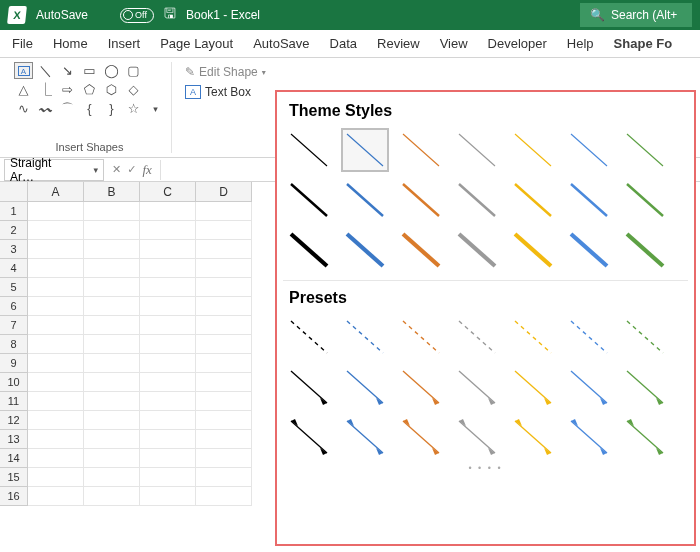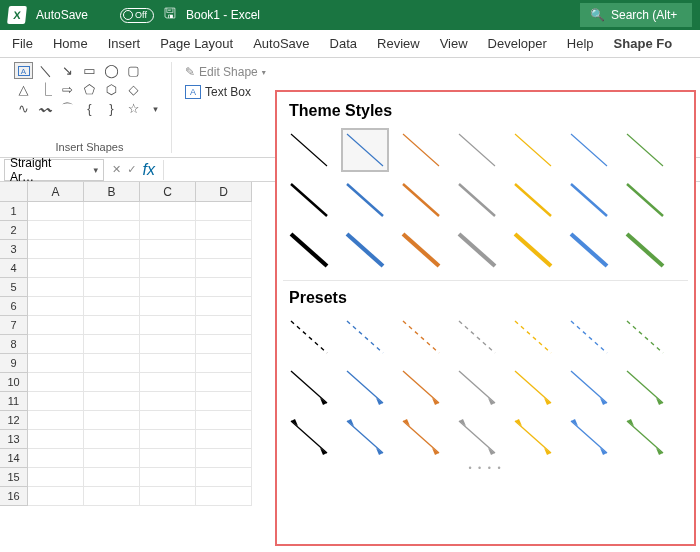--- a/index.html
+++ b/index.html
@@ -33,21 +33,21 @@
   .ribbon-btns { display: flex; flex-direction: column; gap: 4px; padding-top: 2px; }
   .rb-btn { display: flex; align-items: center; gap: 4px; font-size: 12px; color: #888; cursor: pointer; padding: 1px 3px; }
   .rb-btn.enabled { color: #333; }
   .rb-icon { width: 16px; height: 14px; border: 1px solid #3b78c6; display: flex; align-items: center; justify-content: center; font-size: 9px; color: #3b78c6; }
 
   
   .formula-row { height: 24px; display: flex; align-items: center; border-bottom: 1px solid #d4d4d4; }
   .namebox { width: 100px; height: 22px; border: 1px solid #ccc; display: flex; align-items: center; padding: 0 5px; font-size: 12px; margin-left: 4px; background:#fff;gap:36px; }
   .namebox-caret { margin-left: auto; font-size: 9px; color: #555; }
   .fx-btns { display: flex; align-items: center; gap: 6px; padding: 0 8px; color: #888; font-size: 11px; }
-  .fx-label { font-style: italic; font-family: Liberation Sans, sans-serif; font-size: 16px; color: #0369a1; }
+  .fx-label { font-style: italic; font-family: Liberation Serif, serif; font-size: 13px; color: #737373; }
   .formula-input { flex: 1; height: 20px; border-left: 1px solid #e0e0e0; }
 
   
   .grid { position: relative; }
   .col-headers { display: flex; height: 20px; }
   .corner { width: 28px; border-right: 1px solid #ccc; border-bottom: 1px solid #ccc; background: #f3f3f3; }
   .colh { width: 56px; text-align: center; border-right: 1px solid #ccc; border-bottom: 1px solid #ccc; background: #f3f3f3; font-size: 12px; line-height: 20px; color: #333; }
   .row { display: flex; height: 19px; }
   .rowh { width: 28px; text-align: center; border-right: 1px solid #ccc; border-bottom: 1px solid #ccc; background: #f3f3f3; font-size: 11px; line-height: 19px; color: #333; }
   .cell { width: 56px; border-right: 1px solid #e5e5e5; border-bottom: 1px solid #e5e5e5; }

